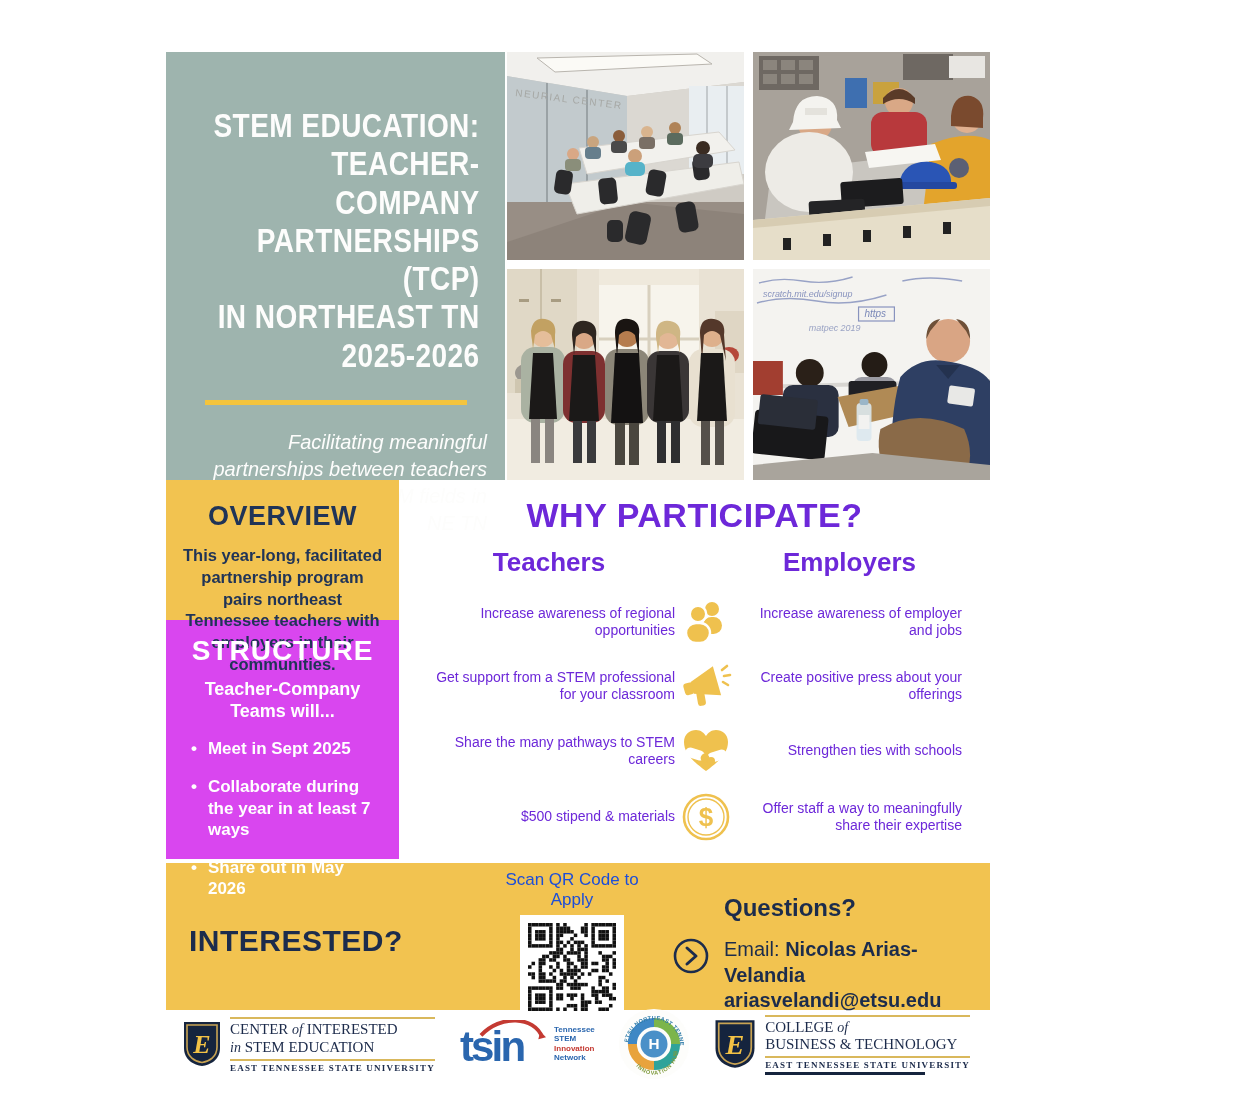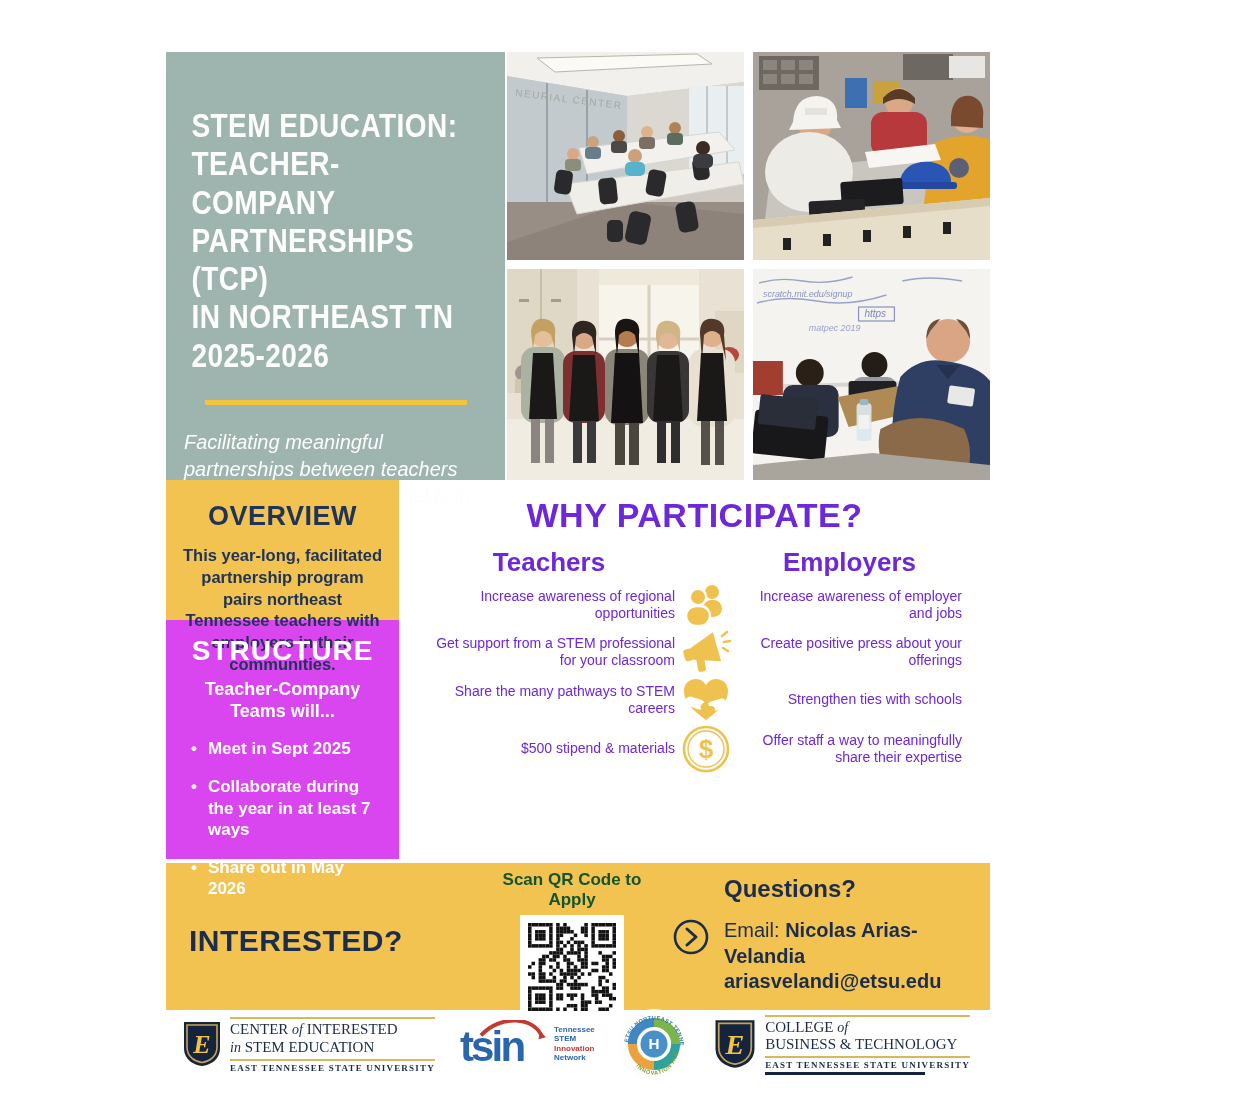--- a/index.html
+++ b/index.html
@@ -2,21 +2,21 @@
 <html><head>
 <meta charset="utf-8">
 <style>
   html,body{margin:0;padding:0;background:#fff;}
   body{width:1242px;height:1114px;font-family:"Liberation Sans",sans-serif;-webkit-font-smoothing:antialiased;}
   .page{position:relative;width:1242px;height:1114px;background:#fff;overflow:hidden;}
   .content{position:absolute;left:166px;top:52px;width:824px;}
 
   
   .hero-row{display:flex;gap:2px;height:428px;}
-  .title-block{width:339px;flex:none;background:#9EB4AE;color:#FDFDFC;text-align:left;box-sizing:border-box;padding-top:55px;}
+  .title-block{width:339px;flex:none;background:#9EB4AE;color:#FDFDFC;text-align:right;box-sizing:border-box;padding-top:55px;}
   .title-lines{transform:scaleX(.85);font-weight:700;font-size:33px;line-height:1.16;letter-spacing:.5px;}
   .title-lines span{display:block;}
   .divider{width:262px;height:5px;background:#F4C43D;margin:25px auto 0;}
   .subtitle{font-style:italic;font-size:20px;font-weight:500;line-height:1.35;margin:24px 18px 0;}
 
   .photo-grid{flex:1;display:grid;grid-template-columns:1fr 1fr;grid-template-rows:208px 211px;gap:9px;}
   .photo{overflow:hidden;background:#ddd;}
   .photo svg{display:block;width:100%;height:100%;}
 
   
@@ -26,32 +26,32 @@
   .overview p{font-size:16.5px;font-weight:700;line-height:1.32;margin:0;}
   .structure{background:#d946ef;height:239px;box-sizing:border-box;padding:15px 13px 0;color:#fff;}
   .structure h2{font-size:28px;font-weight:700;text-align:center;margin:0 0 12px;letter-spacing:1px;}
   .structure .intro{font-size:18px;font-weight:700;text-align:center;line-height:1.2;margin:0 0 16px;}
   .structure ul{list-style:none;margin:0;padding:0 0 0 12px;}
   .structure li{display:flex;gap:11px;font-size:17px;font-weight:700;line-height:1.25;margin-bottom:17px;}
   .structure li::before{content:"\2022";}
 
   .why{color:#6d28d9;padding-top:10px;}
   .why h2{text-align:center;font-size:34px;font-weight:800;margin:6px 0 12px;letter-spacing:.5px;}
-  .why-grid{display:grid;grid-template-columns:252px 62px 1fr;align-items:center;padding:0 28px 0 24px;}
+  .why-grid{display:grid;grid-template-columns:252px 62px 1fr;align-items:center;row-gap:17px;padding:0 28px 0 24px;}
   .col-head{font-size:26px;font-weight:800;text-align:center;margin-bottom:4px;}
   .why-item{font-size:14px;font-weight:400;text-align:right;line-height:1.22;}
   .row-icon{display:flex;justify-content:center;align-items:center;}
 
   
   .cta{margin-top:4px;background:#F2C350;height:147px;display:grid;grid-template-columns:318px 176px 1fr;box-sizing:border-box;color:#1C2C4C;}
   .interested{align-self:center;font-size:30px;font-weight:800;padding-left:23px;letter-spacing:.5px;}
   .qr-col{text-align:center;padding-top:7px;}
-  .qr-label{font-size:17px;font-weight:700;color:#14532d;}
+  .qr-label{font-size:17px;font-weight:400;color:#1d4ed8;}
   .qr-box{width:104px;height:104px;background:#fff;margin:5px auto 0;display:flex;align-items:center;justify-content:center;}
-  .q-col{padding-top:12px;}
+  .q-col{padding-top:31px;}
   .questions{font-size:24px;font-weight:800;margin-left:64px;}
   .email-row{display:flex;gap:14px;align-items:flex-start;margin:15px 0 0 12px;}
   .email-text{font-size:20px;line-height:1.28;}
   .email-text b{font-weight:800;}
 
   
   .logos{height:67px;display:flex;align-items:center;justify-content:space-between;padding:0 20px 0 16px;}
   .logo{display:flex;align-items:center;gap:8px;}
   .serifcol{font-family:"Liberation Serif",serif;color:#1B2A4A;}
   .lg-line{font-size:15px;line-height:1.15;white-space:nowrap;}

